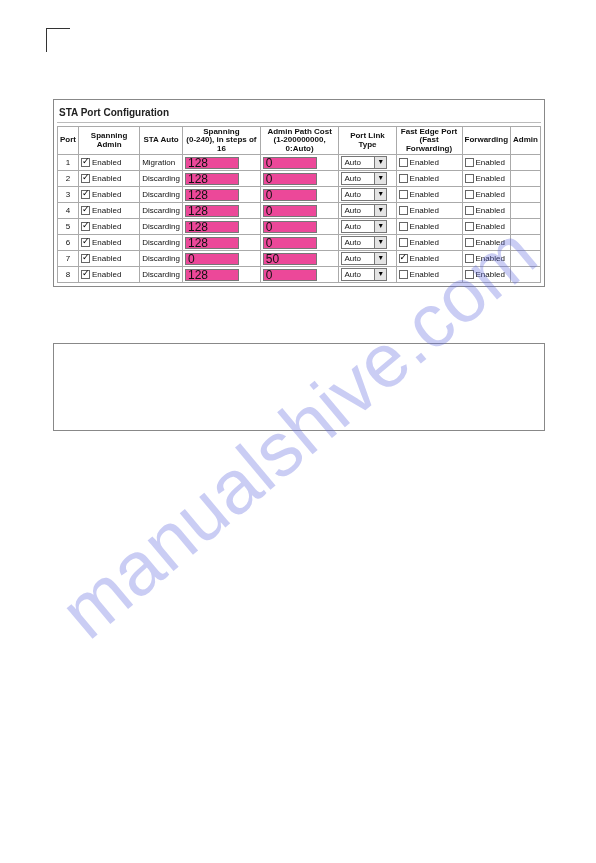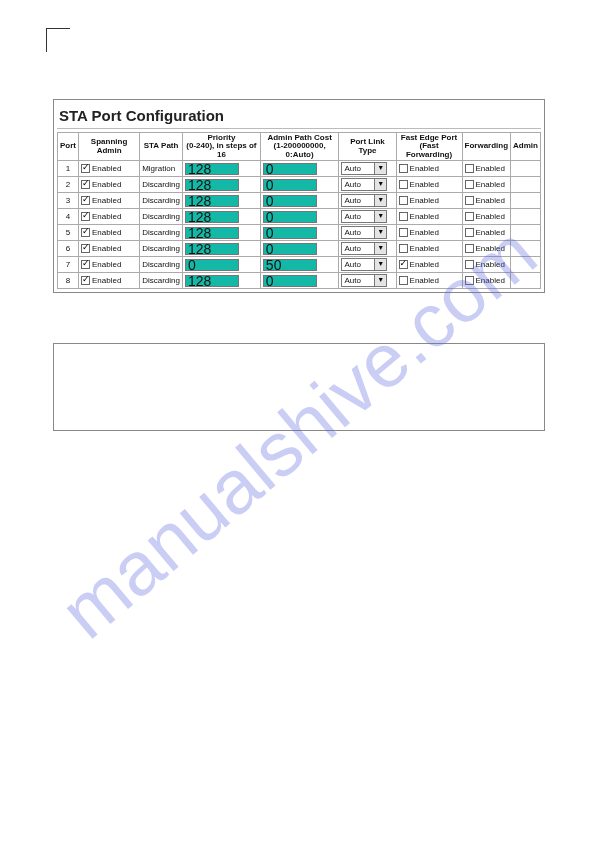--- a/index.html
+++ b/index.html
@@ -39,21 +39,21 @@
     top: 99px;
     left: 53px;
     width: 492px;
     border: 1px solid #888;
     padding: 3px;
     background: #fff;
   }
   .title-row {
     font-family: Verdana, Arial, sans-serif;
     font-weight: bold;
-    font-size: 15px;
+    font-size: 10px;
     color: #222;
     padding: 4px 2px 4px 2px;
     border-bottom: 1px solid #bbb;
     margin-bottom: 3px;
   }
   table.cfg {
     width: 100%;
     border-collapse: collapse;
     font-size: 8px;
     color: #111;
@@ -90,22 +90,22 @@
     left: 0;
     font-size: 9px;
     line-height: 9px;
     color: #000;
   }
   .inp {
     display: inline-block;
     min-width: 54px;
     height: 12px;
     border: 1px solid #777;
-    background: #14b8a6;
-    font-size: 14px;
+    background: #ec4899;
+    font-size: 12px;
     padding: 0 2px;
     line-height: 11px;
     vertical-align: middle;
   }
   .sel {
     display: inline-flex;
     align-items: center;
     border: 1px solid #777;
     height: 13px;
     background: #fff;
@@ -138,23 +138,23 @@
 
 <div class="crop-mark"></div>
 
 <div class="outer-box">
   <div class="title-row">STA Port Configuration</div>
   <table class="cfg">
     <thead>
       <tr>
         <th>Port</th>
         <th>Spanning Admin</th>
-        <th>STA Path</th>
+        <th>STA Auto</th>
         <th>
-          <span>Priority</span><br>
+          <span>Spanning</span><br>
           <span>(0-240), in steps of 16</span>
         </th>
         <th>
           <span>Admin Path Cost</span><br>
           <span>(1-200000000, 0:Auto)</span>
         </th>
         <th>Port Link Type</th>
         <th>
           <span>Fast Edge Port</span><br>
           <span>(Fast Forwarding)</span>

